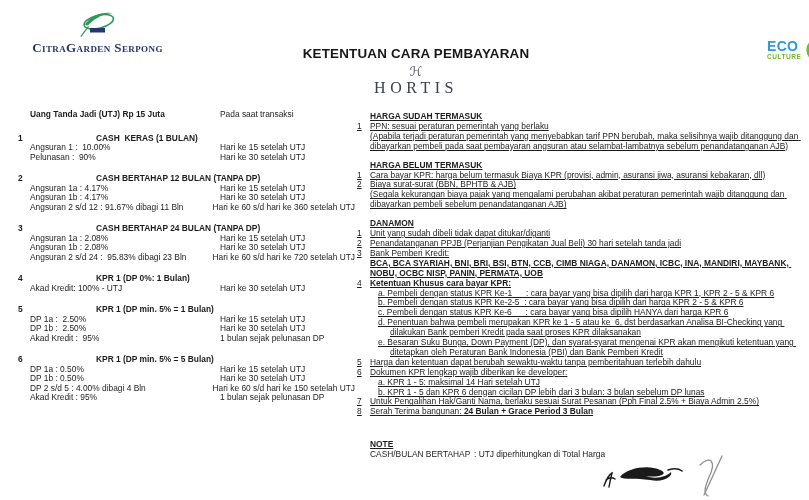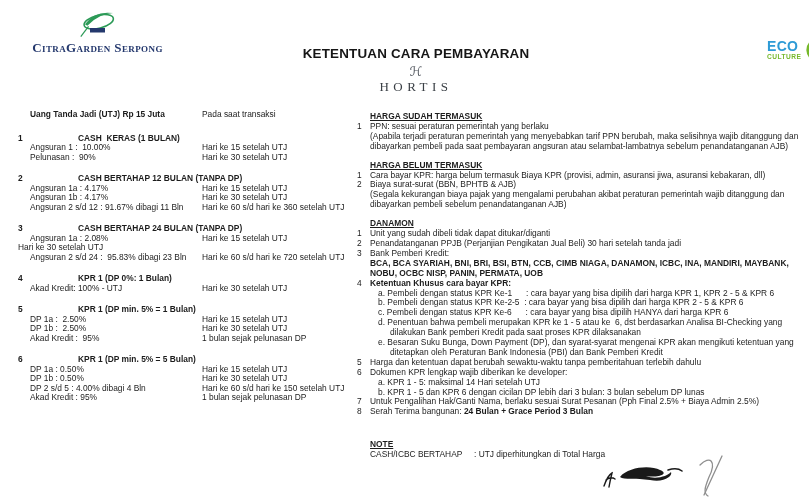--- a/index.html
+++ b/index.html
@@ -8,42 +8,42 @@
 
   
   #brand{position:absolute;left:25px;top:8px;width:145px;text-align:center;}
   #brand svg{display:block;margin:0 auto;}
   #brand-word{margin-top:2px;font-family:"Liberation Serif",serif;font-weight:700;
       font-variant:small-caps;font-size:13px;letter-spacing:.4px;color:#24386d;white-space:nowrap;}
 
   #title-block{position:absolute;left:260px;top:46px;width:312px;text-align:center;}
   #doc-title{font-size:13.4px;font-weight:bold;letter-spacing:.2px;color:#161616;white-space:nowrap;}
   #monogram{font-family:"DejaVu Sans",sans-serif;font-style:italic;font-size:13px;color:#4a4f57;margin-top:4px;line-height:13px;}
-  #hortis{font-family:"Liberation Serif",serif;font-size:13px;letter-spacing:4.5px;color:#3b4046;margin-top:1px;}
+  #hortis{font-family:"Liberation Serif",serif;font-size:16px;letter-spacing:4.5px;color:#3b4046;margin-top:1px;}
 
   #eco{position:absolute;left:731px;top:34px;display:flex;align-items:flex-start;padding-left:36px;}
   #eco-text{margin-top:6px;}
   #eco-line1{font-size:14px;font-weight:bold;color:#2e9bd6;line-height:13px;letter-spacing:.3px;}
   #eco-line2{font-size:6.6px;font-weight:bold;color:#76b82a;letter-spacing:.5px;}
   #eco svg{margin-left:2px;}
 
   
   #schedule{position:absolute;left:18px;top:110px;width:337px;font-size:8.4px;line-height:9.5px;}
-  .srow{display:flex;}
+  .srow{display:flex;gap:18px;}
   .scell-l{width:184px;padding-left:12px;box-sizing:border-box;white-space:pre;}
   .scell-r{flex:1;white-space:pre;}
   .shead .scell-l{font-weight:bold;}
   .ssec{margin-top:12px;}
   .ssec:first-child{margin-top:14px;}
   .snum{width:12px;font-weight:bold;}
   .stitle-text{font-weight:bold;white-space:pre;padding-left:48px;}
 
   
   #right-col{position:absolute;left:357px;top:112px;width:446px;font-size:8.4px;line-height:9.9px;}
-  .rsec{margin-top:9px;}
+  .rsec{margin-top:9px;text-decoration:underline;}
   .rsec:first-child{margin-top:0;}
   .rhead{font-weight:bold;text-decoration:underline;padding-left:13px;}
   .rline{display:flex;}
   .rnum{width:13px;flex:none;}
   .rtext{flex:1;white-space:pre-wrap;}
   .rsub{margin-left:13px;white-space:pre-wrap;}
   .hang{padding-left:20px;text-indent:-12px;}
   .b{font-weight:bold;}
 
   
@@ -136,20 +136,21 @@
         <div class="ssec">
           <div class="srow">
             <span class="snum">3</span>
             <span class="stitle-text">CASH BERTAHAP 24 BULAN (TANPA DP)</span>
           </div>
           <div class="srow">
             <span class="scell-l">Angsuran 1a : 2.08%</span>
             <span class="scell-r">Hari ke 15 setelah UTJ</span>
           </div>
           <div class="srow">
+            <span class="scell-l">Angsuran 1b : 2.08%</span>
             <span class="scell-r">Hari ke 30 setelah UTJ</span>
           </div>
           <div class="srow">
             <span class="scell-l">Angsuran 2 s/d 24 :  95.83% dibagi 23 Bln</span>
             <span class="scell-r">Hari ke 60 s/d hari ke 720 setelah UTJ</span>
           </div>
         </div>
         <div class="ssec">
           <div class="srow">
             <span class="snum">4</span>
@@ -266,21 +267,21 @@
           <span class="rnum">8</span>
           <span class="rtext">Serah Terima bangunan: <b>24 Bulan + Grace Period 3 Bulan</b></span>
         </div>
       </div>
     </div>
 
   <div id="note">
     <div class="rhead">NOTE</div>
     <div id="note-rows">
         <div class="nrow">
-          <span class="nlabel">CASH/ICBC BERTAHAP</span>
+          <span class="nlabel">CASH/BULAN BERTAHAP</span>
           <span class="nvalue">: UTJ diperhitungkan di Total Harga</span>
         </div>
       </div>
   </div>
 
   <svg id="sig1" width="100" height="30" viewBox="0 0 100 30">
     <path d="M6,23 Q10,12 14,10 Q12,18 11,24 M8,17 Q13,13 17,16" fill="none" stroke="#1a1a1a" stroke-width="1.4" stroke-linecap="round"></path>
     <path d="M22,14 C30,4 52,2 62,7 C72,11 60,15 48,13 C58,17 70,13 73,9 C75,13 66,20 52,17 C38,15 26,17 22,14 Z" fill="#1a1a1a"></path>
     <path d="M70,7 Q79,4 84,8" fill="none" stroke="#1a1a1a" stroke-width="1.6" stroke-linecap="round"></path>
   </svg>

